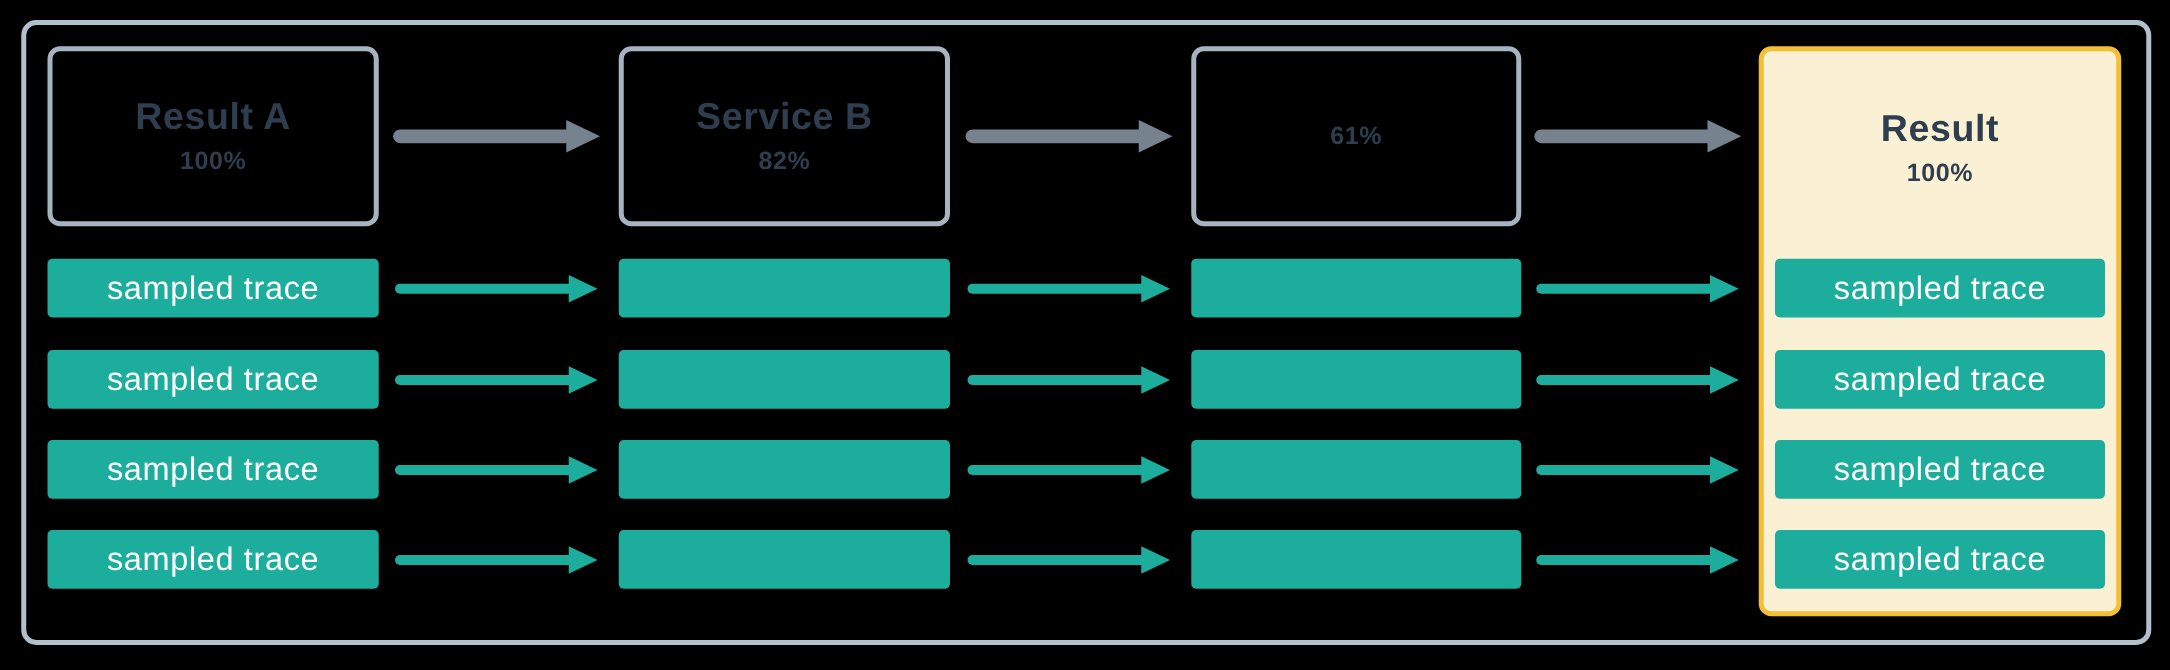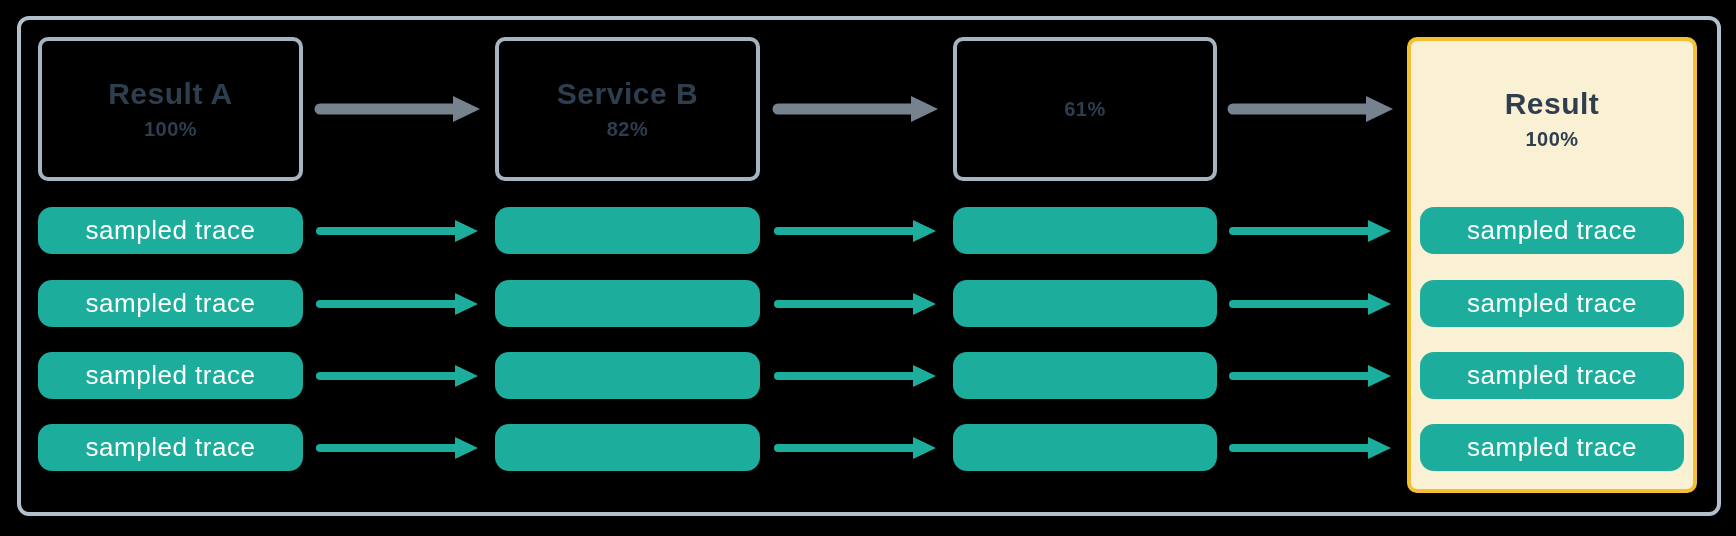--- a/index.html
+++ b/index.html
@@ -58,21 +58,21 @@
   }
   .svc-sub {
     font-size: 20px;
     font-weight: 700;
     letter-spacing: 0.5px;
     color: var(--service-text, #2e3e4f);
   }
 
   .trace {
     background: var(--trace-fill, #1cad9d);
-    border-radius: 14px;
+    border-radius: 4px;
     display: flex;
     align-items: center;
     justify-content: center;
     color: var(--trace-text, #fff);
     font-size: 26px;
     font-weight: 500;
     letter-spacing: 0.5px;
   }
   .trace.in-result {
     margin: 0 13px;

